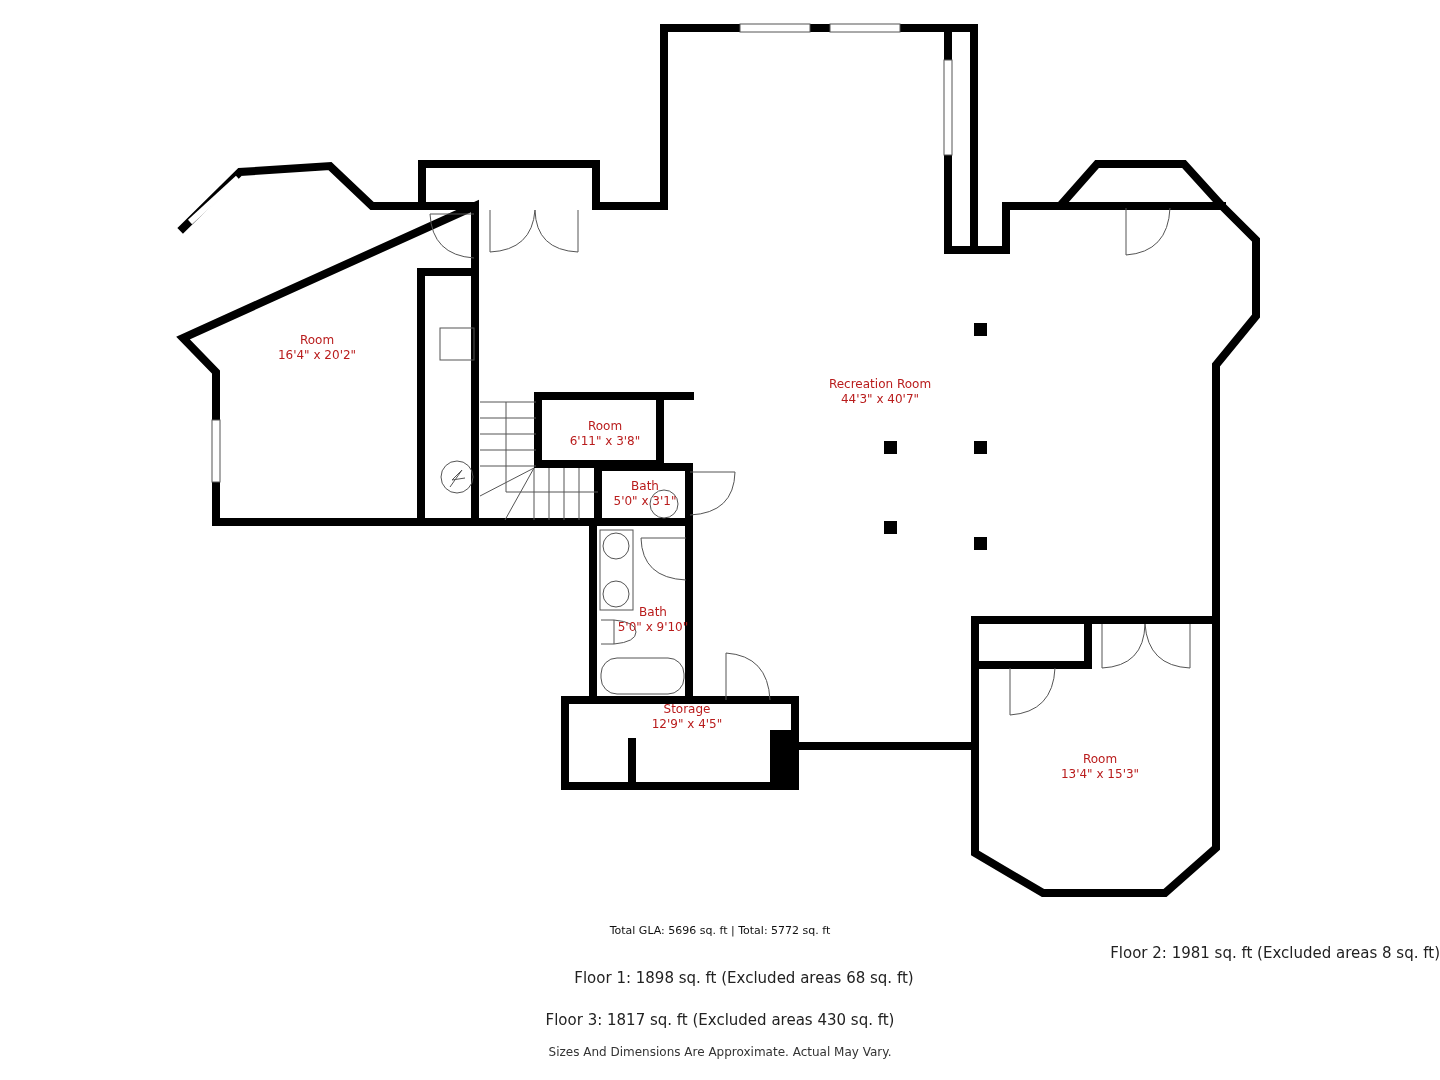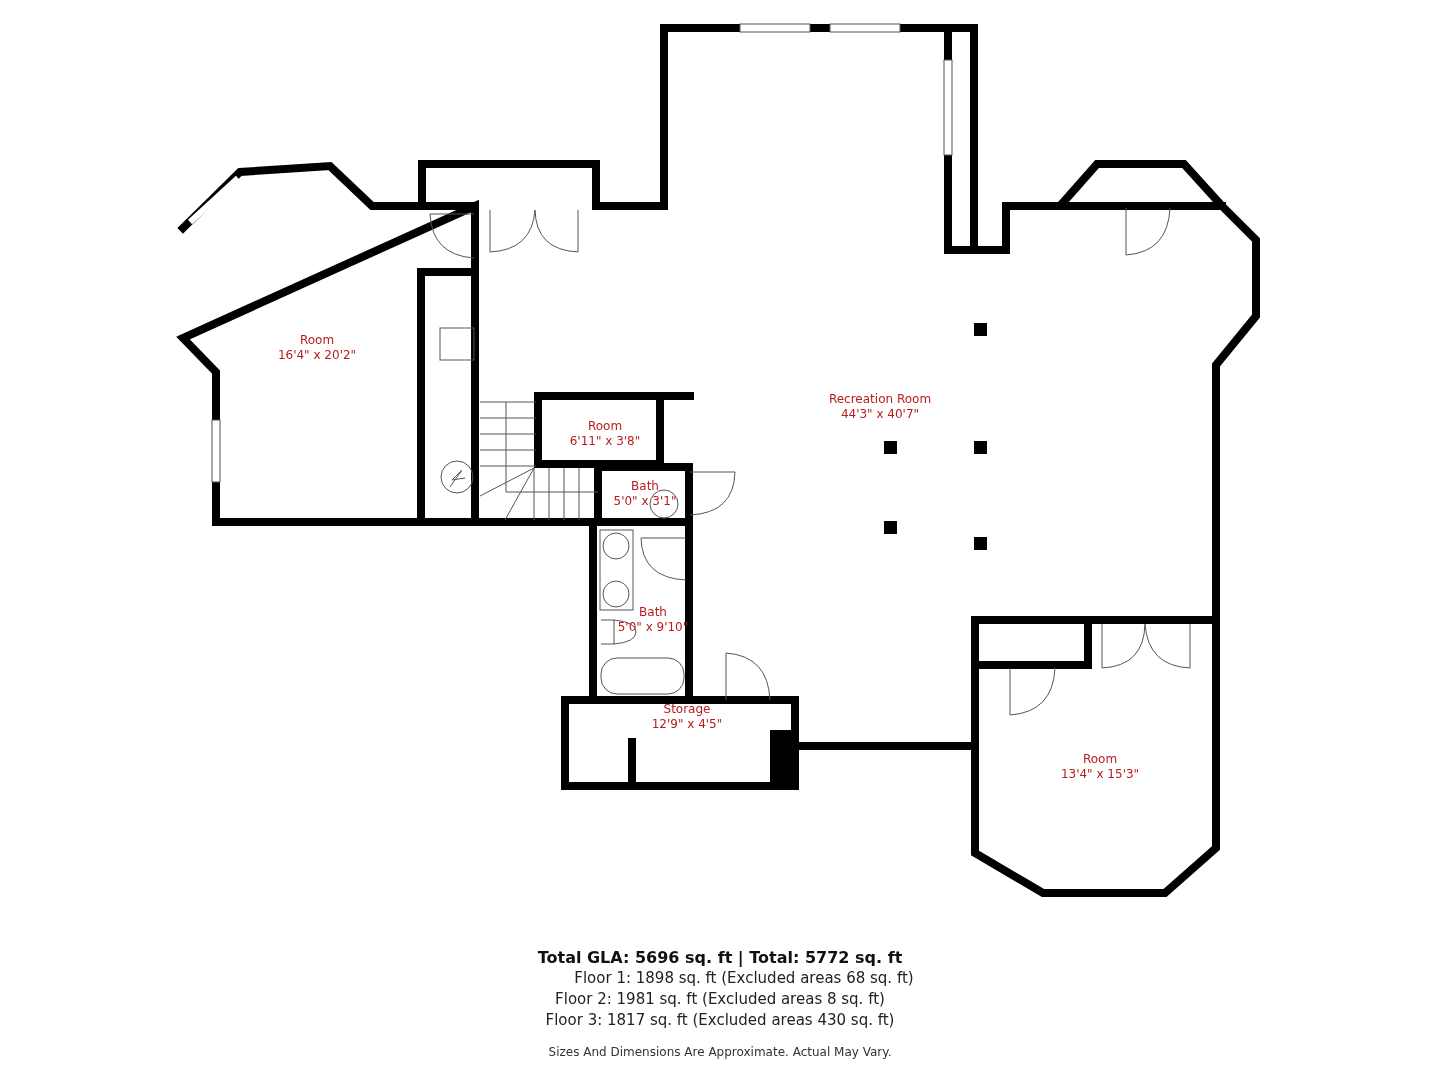--- a/index.html
+++ b/index.html
@@ -2,21 +2,21 @@
 <html><head>
 <meta charset="utf-8">
 <style>
   html, body { margin: 0; padding: 0; background: #ffffff; }
   body { width: 1440px; height: 1080px; position: relative; overflow: hidden;
          font-family: "DejaVu Sans", sans-serif; color: #222; }
   #plan { position: absolute; left: 0; top: 0; width: 1440px; height: 940px; }
   .room-label { position: absolute; text-align: center; font-size: 12px; line-height: 15px;
                 color: #b91c1c; transform: translateX(-50%); white-space: nowrap; }
   .footer { position: absolute; left: 0; width: 1440px; text-align: center; }
-  .f-total { top: 948px; font-size: 16px; font-weight: bold; color: #111; }
+  .f-total { top: 924px; font-size: 11px; font-weight: normal; color: #111; }
   .f-floor { font-size: 15px; color: #222; }
   .f-note { top: 1045px; font-size: 12px; color: #333; }
 </style>
 </head>
 <body>
 
 <svg id="plan" viewBox="0 0 1440 940" xmlns="http://www.w3.org/2000/svg">
   <g fill="none" stroke="#000" stroke-width="8" stroke-linejoin="miter" stroke-linecap="square">
 
     <path d="M183 228 L240 172 L330 166 L372 206 L475 206 M475 206 L475 522 L216 522 L216 372 L183 338 Z"></path>
@@ -81,21 +81,21 @@
       <path d="M450 487 L462 470 L452 480 L465 478"></path>
     <rect x="440" y="328" width="34" height="32"></rect>
   </g>
 </svg>
 
 <div>
   <div class="room-label" style="left:317px;top:333px;">
       <div>Room</div>
       <div>16'4" x 20'2"</div>
     </div>
-  <div class="room-label" style="left:880px;top:392px;">
+  <div class="room-label" style="left:880px;top:377px;">
       <div>Recreation Room</div>
       <div>44'3" x 40'7"</div>
     </div>
   <div class="room-label" style="left:605px;top:419px;">
       <div>Room</div>
       <div>6'11" x 3'8"</div>
     </div>
   <div class="room-label" style="left:645px;top:479px;">
       <div>Bath</div>
       <div>5'0" x 3'1"</div>
@@ -109,15 +109,15 @@
       <div>12'9" x 4'5"</div>
     </div>
   <div class="room-label" style="left:1100px;top:752px;">
       <div>Room</div>
       <div>13'4" x 15'3"</div>
     </div>
 </div>
 
 <div class="footer f-total">Total GLA: 5696 sq. ft | Total: 5772 sq. ft</div>
 <div class="footer f-floor" style="top:969px;padding-left:24px;">Floor 1: 1898 sq. ft (Excluded areas 68 sq. ft)</div>
-<div class="footer f-floor" style="top:990px;">Floor 2: 1981 sq. ft (Excluded areas 8 sq. ft)</div>
+<div class="footer f-floor" style="top:944px;text-align:right;">Floor 2: 1981 sq. ft (Excluded areas 8 sq. ft)</div>
 <div class="footer f-floor" style="top:1011px;">Floor 3: 1817 sq. ft (Excluded areas 430 sq. ft)</div>
 <div class="footer f-note">Sizes And Dimensions Are Approximate. Actual May Vary.</div>
 
 </body></html>

